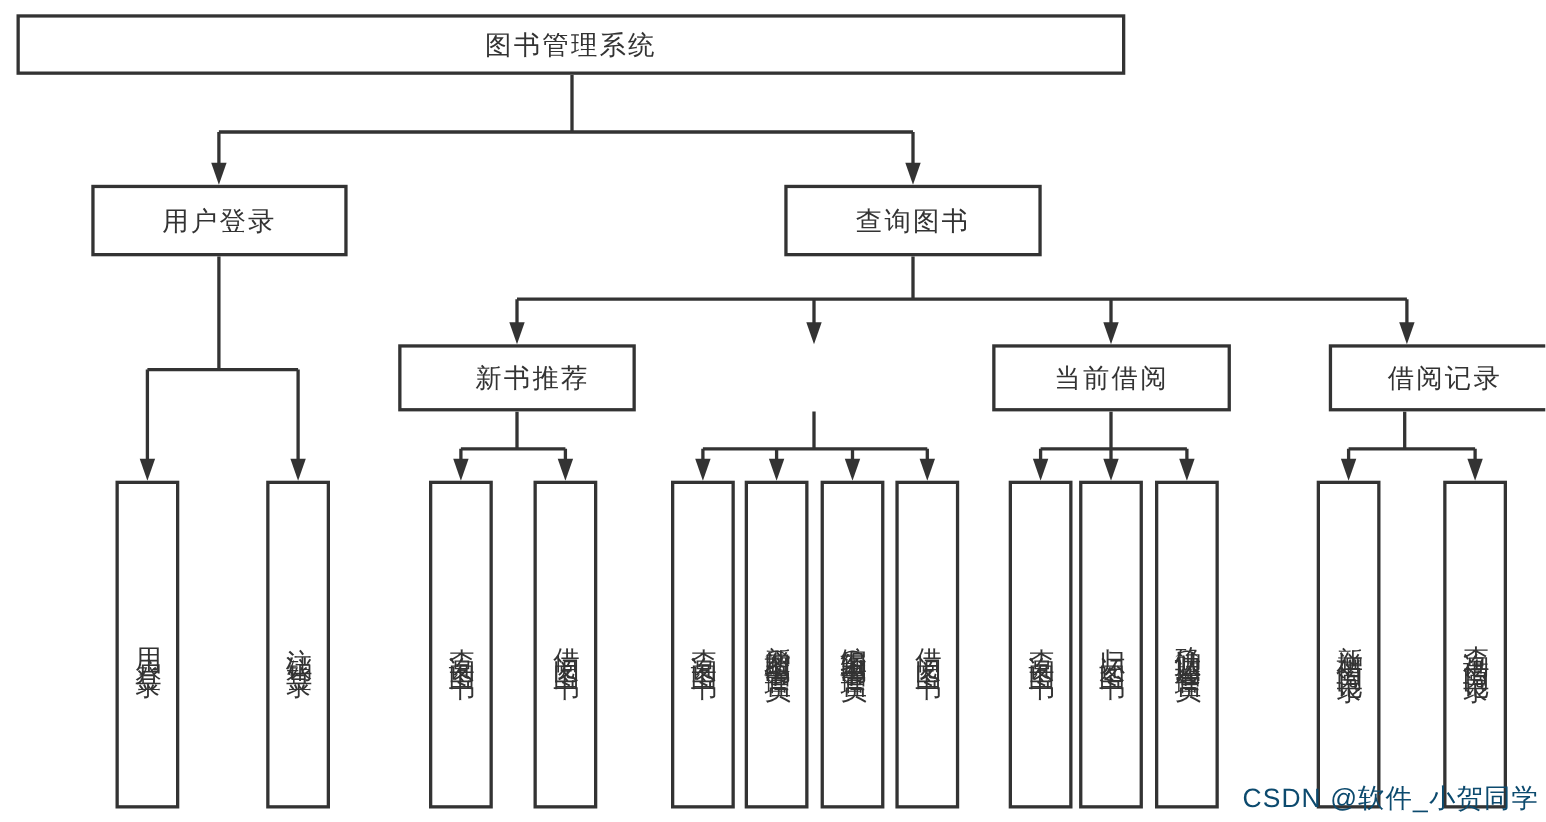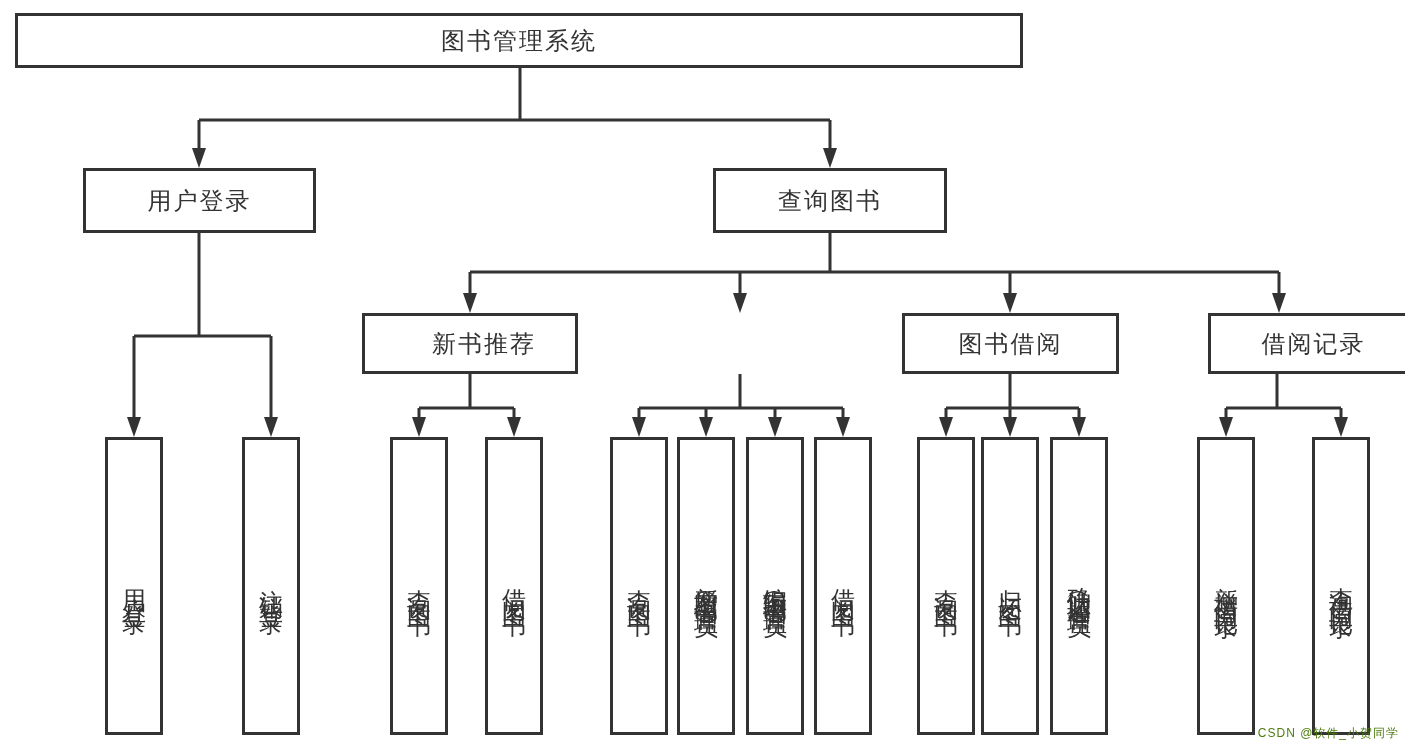--- a/index.html
+++ b/index.html
@@ -49,22 +49,22 @@
   .ls4 span{letter-spacing:4px;}
   .leaf1{left:105px;}  .leaf2{left:242px;}
   .leaf3{left:390px;}  .leaf4{left:485px;}
   .leaf5{left:610px;}  .leaf6{left:677px;}
   .leaf7{left:746px;}  .leaf8{left:814px;}
   .leaf9{left:917px;}  .leaf10{left:981px;} .leaf11{left:1050px;}
   .leaf12{left:1197px;} .leaf13{left:1312px;}
   .watermark{
     position:absolute;
     right:6px; bottom:5px;
-    font-size:12px;
-    color:#4d7c0f;
+    font-size:24px;
+    color:#0c4a6e;
     letter-spacing:1px;
     pointer-events:none;
   }
 </style>
 </head>
 <body>
 
 <div id="canvas">
 
   <svg id="wires" width="1405" height="747" viewBox="0 0 1405 747">
@@ -118,21 +118,21 @@
     <span>用户登录</span>
   </div>
   <div class="node l2b">
     <span>查询图书</span>
   </div>
 
   <div class="node l3 l3a">
     <span>新书推荐</span>
   </div>
   <div class="node l3 l3c">
-    <span>图书借阅</span>
+    <span>当前借阅</span>
   </div>
   <div class="node l3 l3d">
     <span>借阅记录</span>
   </div>
 
   <div class="node leaf ls8 leaf1">
     <span>用户登录</span>
   </div>
   <div class="node leaf ls8 leaf2">
     <span>注销登录</span>

